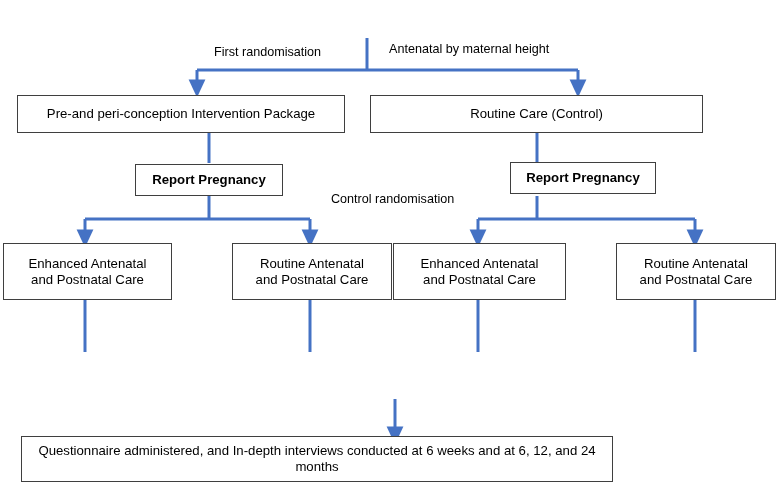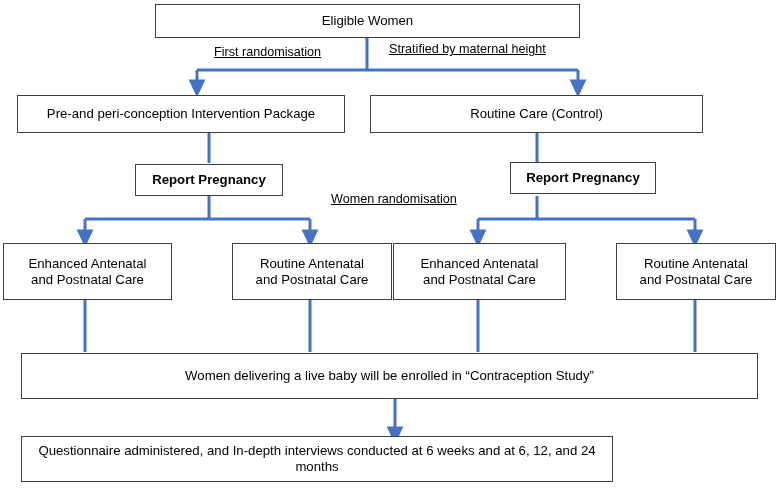--- a/index.html
+++ b/index.html
@@ -32,21 +32,20 @@
     font-size: 13.2px;
     padding: 0 4px;
     white-space: pre-line;
   }
   .node.thin { border-width: 1.4px; font-weight: bold; }
   .edge-label {
     position: absolute;
     font-size: 12.6px;
     color: #000000;
     white-space: nowrap;
-    text-decoration: underline;
   }
   svg.connectors {
     position: absolute;
     left: 0;
     top: 0;
     width: 780px;
     height: 488px;
     pointer-events: none;
   }
 </style>
@@ -96,39 +95,37 @@
       <path d="M310,300 L310,352" stroke="#4572c4" stroke-width="3" fill="none"></path>
       <path d="M478,300 L478,352" stroke="#4572c4" stroke-width="3" fill="none"></path>
       <path d="M695,300 L695,352" stroke="#4572c4" stroke-width="3" fill="none"></path>
     </g>
 
     <g>
       <path d="M395,399 L395,435" stroke="#4572c4" stroke-width="3" fill="none" marker-end="url(#arrowhead)"></path>
     </g>
   </svg>
 
-  <div class="node" style="left:155px; top:4px; width:425px; height:34px;">Eligible Women</div>
 
   <div class="edge-label" style="left:214px; top:45px;">First randomisation</div>
-  <div class="edge-label" style="left:389px; top:42px;">Stratified by maternal height</div>
+  <div class="edge-label" style="left:389px; top:42px;">Antenatal by maternal height</div>
 
   <div class="node" style="left:17px; top:95px; width:328px; height:38px;">Pre-and peri-conception Intervention Package</div>
   <div class="node" style="left:370px; top:95px; width:333px; height:38px;">Routine Care (Control)</div>
 
   <div class="node thin" style="left:135px; top:164px; width:148px; height:32px;">Report Pregnancy</div>
   <div class="node thin" style="left:510px; top:162px; width:146px; height:32px;">Report Pregnancy</div>
 
-  <div class="edge-label" style="left:331px; top:192px;">Women randomisation</div>
+  <div class="edge-label" style="left:331px; top:192px;">Control randomisation</div>
 
   <div class="node" style="left:3px; top:243px; width:169px; height:57px;">Enhanced Antenatal
 and Postnatal Care</div>
   <div class="node" style="left:232px; top:243px; width:160px; height:57px;">Routine Antenatal
 and Postnatal Care</div>
   <div class="node" style="left:393px; top:243px; width:173px; height:57px;">Enhanced Antenatal
 and Postnatal Care</div>
   <div class="node" style="left:616px; top:243px; width:160px; height:57px;">Routine Antenatal
 and Postnatal Care</div>
 
-  <div class="node" style="left:21px; top:353px; width:737px; height:46px;">Women delivering a live baby will be enrolled in “Contraception Study”</div>
 
   <div class="node" style="left:21px; top:436px; width:592px; height:46px;">Questionnaire administered, and In-depth interviews conducted at 6 weeks and at 6, 12, and 24 months</div>
 
 </div>
 
 </body></html>

